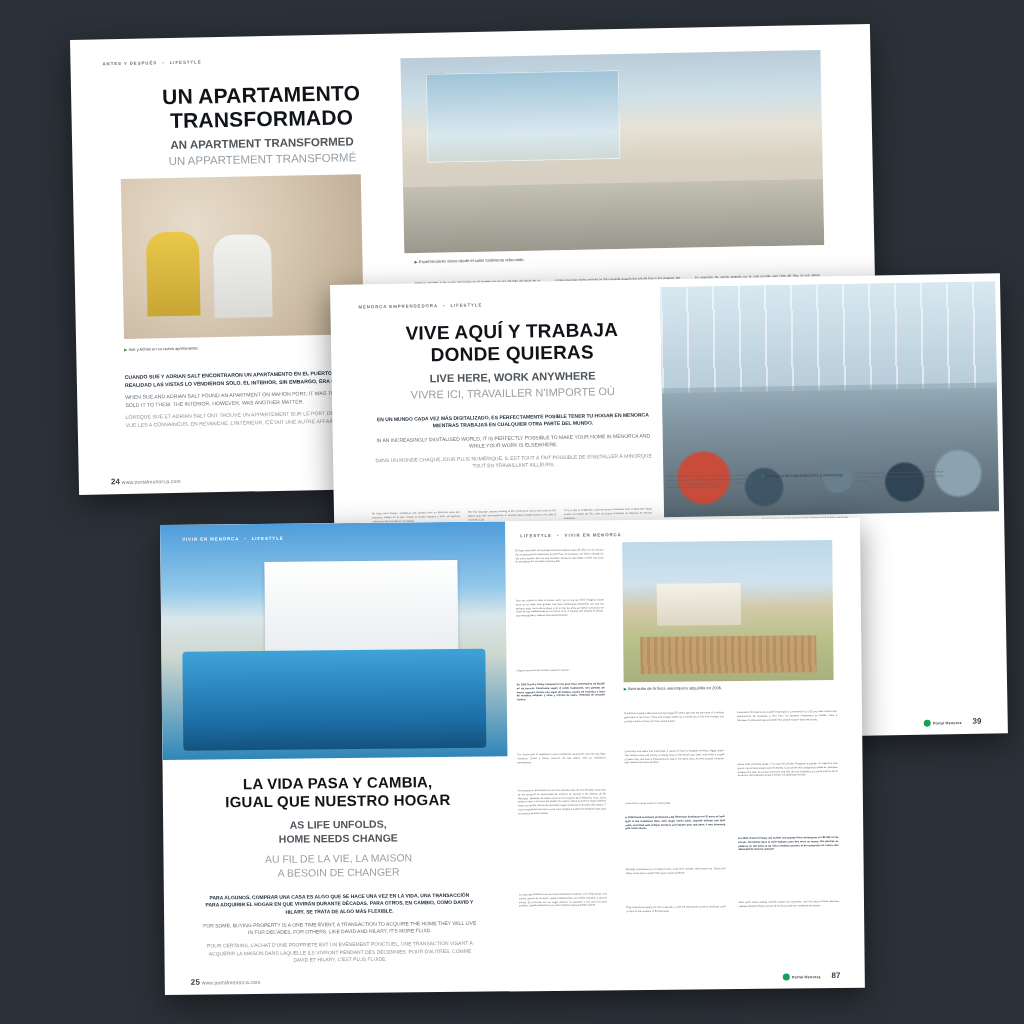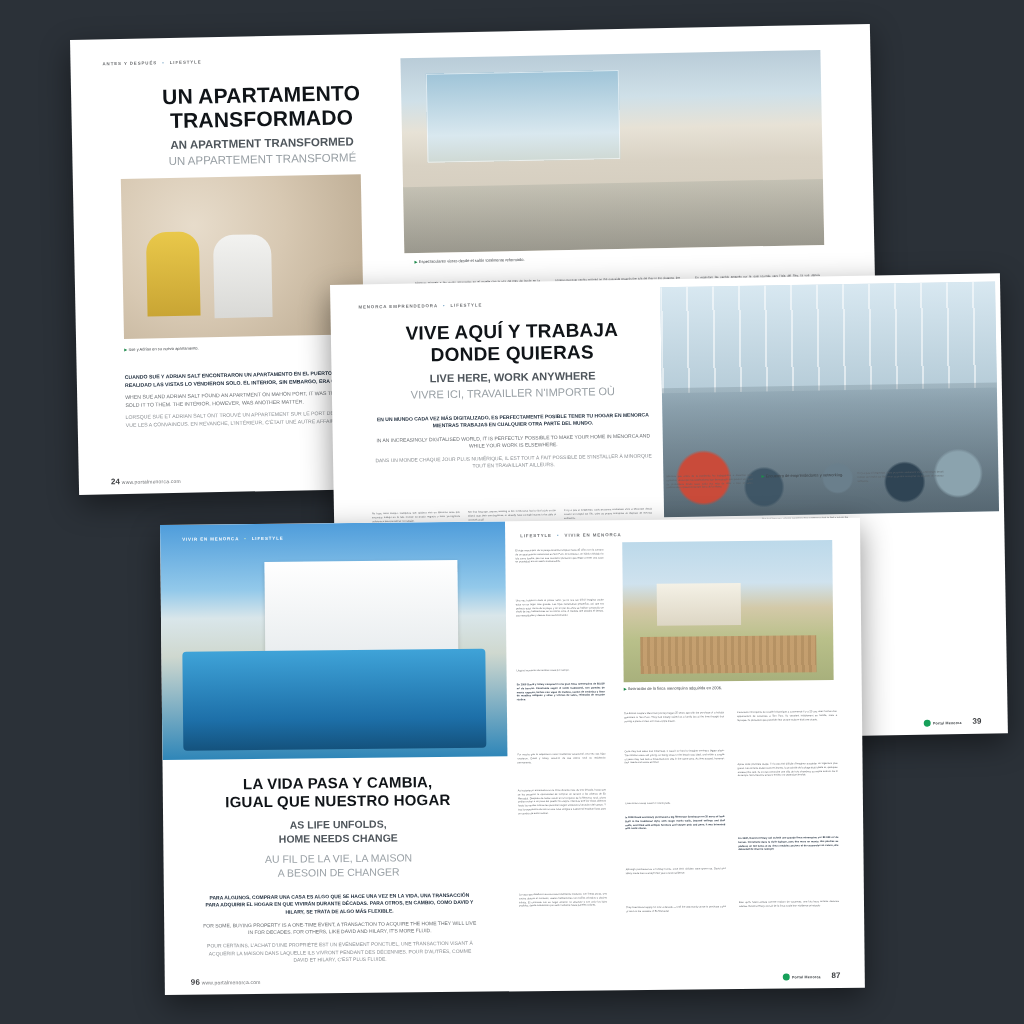--- a/index.html
+++ b/index.html
@@ -316,21 +316,21 @@
       <div class="tinier" style="position:absolute;left:462px;top:296px;width:100px;color:#1c2a3a;font-weight:700;">In 2006 David and Hilary purchased a big Menorcan farmhouse on 20 acres of land. Built in the traditional style, with rough marés walls, beamed ceilings and tiled roofs, and filled with antique furniture and copper pots and pans, it was brimming with rustic charm.</div>
       <div class="tinier" style="position:absolute;left:462px;top:348px;width:100px;">Although purchased as a holiday home, once their children were grown up, David and Hilary made that rural idyll their year-round residence.</div>
       <div class="tinier" style="position:absolute;left:462px;top:386px;width:100px;">They lived there happily for over a decade — until the opportunity arose to purchase a plot of land on the outskirts of Es Mercadal.</div>
 
       <div class="tinier" style="position:absolute;left:575px;top:192px;width:100px;">L'aventure minorquine du couple britannique a commencé il y a 25 ans avec l'achat d'un appartement de vacances à Son Parc. Ils venaient initialement en famille, mais à l'époque, ils pensaient que posséder leur propre maison était une utopie.</div>
       <div class="tinier" style="position:absolute;left:575px;top:244px;width:100px;">Après cette première étape, il n'a pas été difficile d'imaginer posséder un logement plus grand. Les enfants étaient encore jeunes, la proximité de la plage était idéale et, quelques années plus tard, ils ont fait construire une villa de trois chambres au même endroit. Au fil du temps, leurs besoins et leurs envies ont cependant évolué.</div>
       <div class="tinier" style="position:absolute;left:575px;top:318px;width:100px;color:#1c2a3a;font-weight:700;">En 2006, David et Hilary ont acheté une grande finca minorquine sur 80 000 m² de terrain. Construite dans le style typique, avec des murs en marés, des poutres au plafond, un toit tuiles et de vieux meubles anciens et de casseroles en cuivre, elle débordait de charme rustique.</div>
       <div class="tinier" style="position:absolute;left:575px;top:382px;width:100px;">Bien qu'ils l'aient acheté comme maison de vacances, une fois leurs enfants devenus adultes, David et Hilary ont fait de la finca rurale leur résidence principale.</div>
 
       <div class="folio" style="left:26px;">
-        <b>96</b>
+        <b>25</b>
         <span>www.portalmenorca.com</span>
       </div>
       <div class="logo-chip" style="right:44px;bottom:8px;">
         <span class="logo-dot"></span>
         <span>Portal Menorca</span>
       </div>
       <div class="folio" style="right:24px;">
         <b>87</b>
       </div>
     </div>

